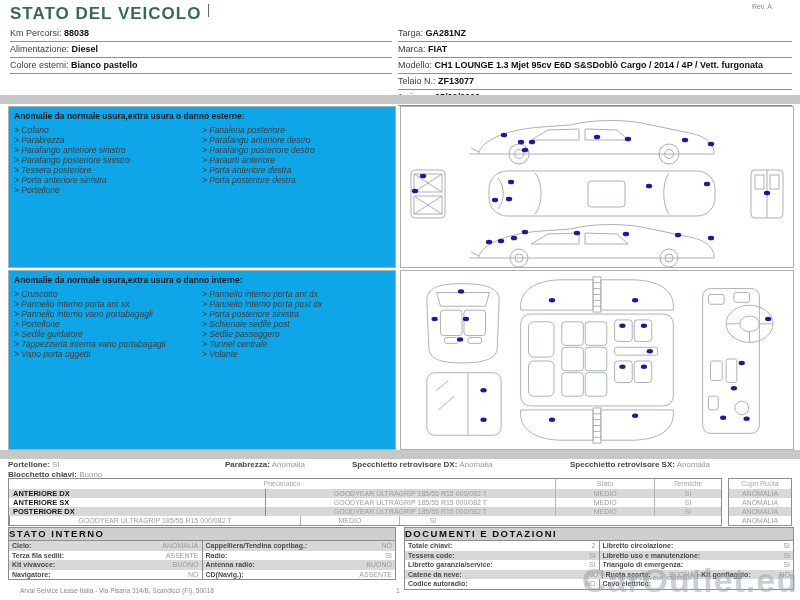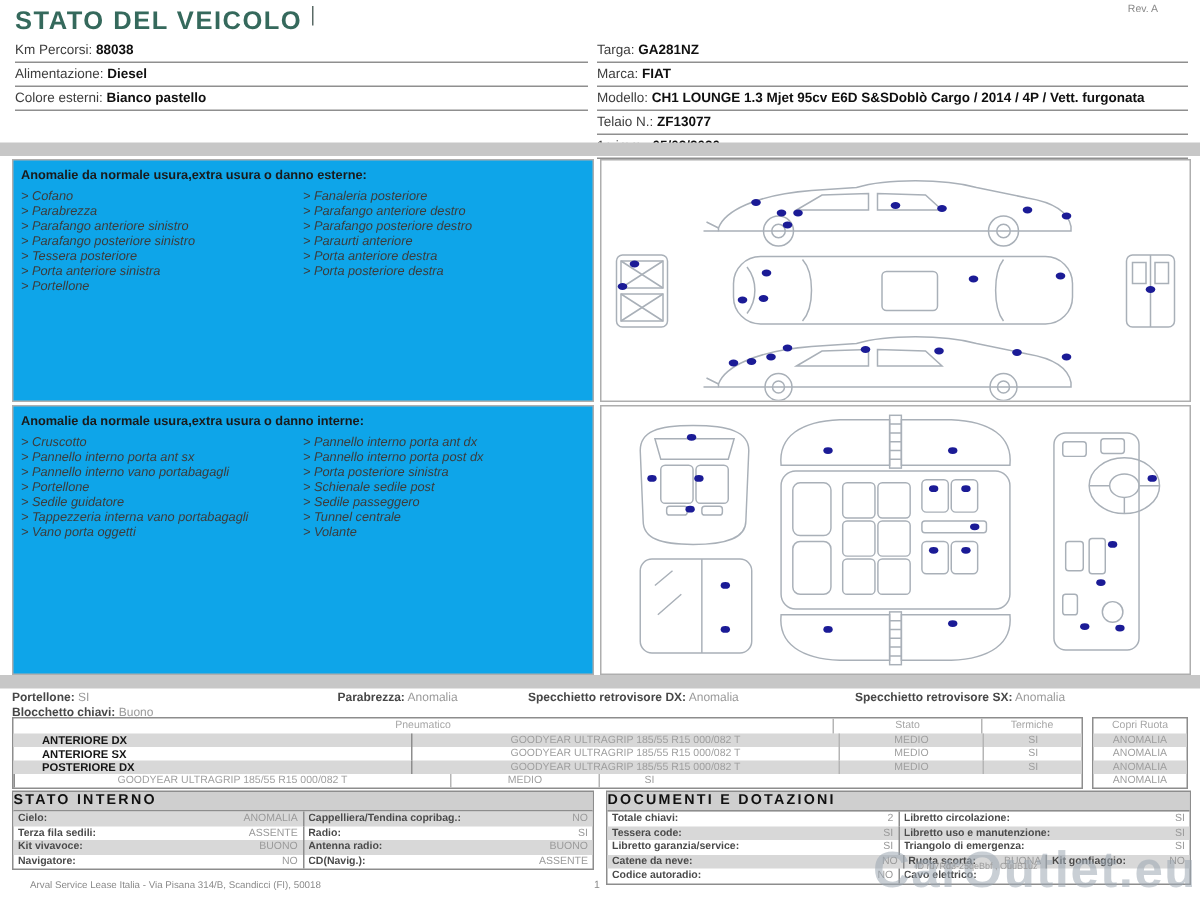--- a/index.html
+++ b/index.html
@@ -42,21 +42,21 @@
   .sum .val{color:#9a9a9a;}
 
   
   .tires{position:absolute;left:8px;top:478px;width:784px;display:flex;gap:6px;font-size:7px;}
   .tmain{width:712px;border:1px solid #8d8d8d;}
   .thead{display:flex;height:10px;line-height:10px;color:#a6a6a6;text-align:center;}
   .thead .h1{width:546px;border-right:1px solid #b5b5b5;}
   .thead .h2{width:98px;border-right:1px solid #b5b5b5;}
   .thead .h3{width:66px;}
   .trow{display:flex;height:9px;line-height:9px;}
-  .trow .pos{width:252px;font-weight:bold;color:#161616;padding-left:4px;font-size:7.5px;margin-left:15px;}
+  .trow .pos{width:252px;font-weight:bold;color:#161616;padding-left:4px;font-size:7.5px;}
   .trow .spec{width:290px;color:#9f9f9f;text-align:center;border-left:1px solid #8d8d8d;}
   .trow .st{width:98px;color:#9f9f9f;text-align:center;border-left:1px solid #b5b5b5;}
   .trow .tm{width:66px;color:#9f9f9f;text-align:center;border-left:1px solid #b5b5b5;}
   .copri{width:66px;border:1px solid #8d8d8d;text-align:center;}
   .copri .chead{height:10px;line-height:10px;color:#a6a6a6;}
   .copri .crow{height:9px;line-height:9px;color:#9f9f9f;}
   .g{background:#d8d8d8;}
 
   
   .btable{position:absolute;top:527px;border:1px solid #8d8d8d;background:#fff;}

